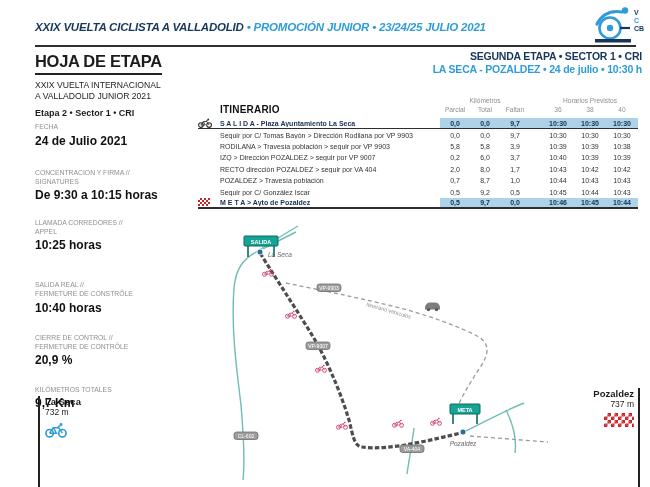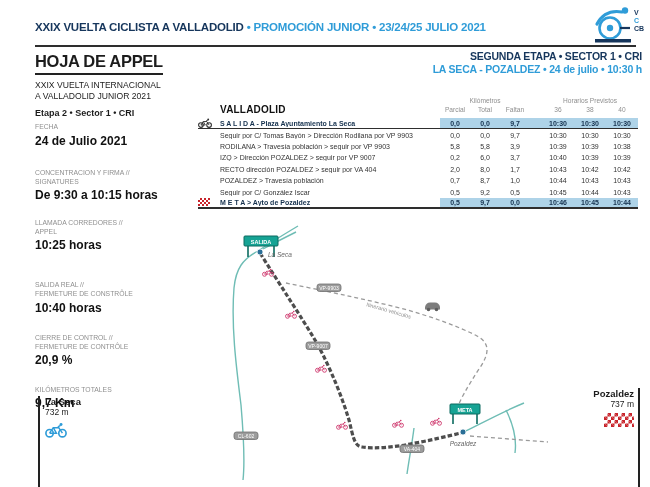--- a/index.html
+++ b/index.html
@@ -1,21 +1,21 @@
 <!DOCTYPE html>
 <html><head>
 <meta charset="utf-8">
 <style>
   * { margin:0; padding:0; box-sizing:border-box; }
   html,body { width:650px; height:487px; background:#ffffff; overflow:hidden;
               font-family:"Liberation Sans", sans-serif; color:#1c1c1c; }
   .abs { position:absolute; }
 
   
-  #hdr-title { left:35px; top:21px; font-size:11.5px; font-weight:bold; letter-spacing:-0.2px; white-space:nowrap; }
+  #hdr-title { left:35px; top:21px; font-size:11.5px; font-weight:bold; letter-spacing:-0.2px; white-space:nowrap;font-style:italic; }
   #hdr-title .dark { color:#16365c; }
   #hdr-title .light { color:#2f9cd8; }
   #hdr-rule { left:35px; top:45px; width:601px; height:2px; background:#2e2e2e; }
   #stage { right:8px; top:50px; text-align:right; line-height:1.25; white-space:nowrap; }
   #stage .l1 { color:#16365c; font-weight:bold; font-size:10.5px; letter-spacing:-0.2px; }
   #stage .l2 { color:#2f9cd8; font-weight:bold; font-size:10.5px; letter-spacing:-0.2px; }
   #logo { left:592px; top:3px; }
 
   
   #sidebar { left:35px; top:52px; width:162px; }
@@ -98,21 +98,21 @@
 </div>
 
 <div class="abs" id="hdr-rule"></div>
 
 <div class="abs" id="stage">
   <div class="l1">SEGUNDA ETAPA • SECTOR 1 • CRI</div>
   <div class="l2">LA SECA - POZALDEZ • 24 de julio • 10:30 h</div>
 </div>
 
 <div class="abs" id="sidebar">
-  <div id="sb-title">HOJA DE APPEL</div>
+  <div id="sb-title">HOJA DE ETAPA</div>
   <div class="sb-sub">XXIX VUELTA INTERNACIONAL</div>
   <div class="sb-sub" style="margin-top:0">A VALLADOLID JUNIOR 2021</div>
   <div id="sb-stage">Etapa 2 • Sector 1 • CRI</div>
   <div class="sb-label mt4">FECHA</div>
   <div class="sb-value">24 de Julio 2021</div>
 
   <div class="mt20">
     <div class="sb-label">CONCENTRACION Y FIRMA //</div>
     <div class="sb-label">SIGNATURES</div>
     <div class="sb-value">De 9:30 a 10:15 horas</div>
@@ -141,21 +141,21 @@
 <div class="abs" id="itin">
   <div class="ghead">
     <div class="c-icon"></div>
       <div class="c-desc"></div>
     <div class="grp" style="width:90px">Kilómetros</div>
     <div class="c-gap"></div>
     <div class="grp" style="width:96px">Horarios Previstos</div>
   </div>
   <div class="colhead">
     <div class="c-icon"></div>
-    <div class="c-desc itin-title">VALLADOLID</div>
+    <div class="c-desc itin-title">ITINERARIO</div>
     <div class="c-num">Parcial</div>
     <div class="c-num">Total</div>
     <div class="c-num">Faltan</div>
     <div class="c-gap"></div>
     <div class="c-hor">36</div>
     <div class="c-hor">38</div>
     <div class="c-hor">40</div>
   </div>
 
   <div class="row hl salida">

